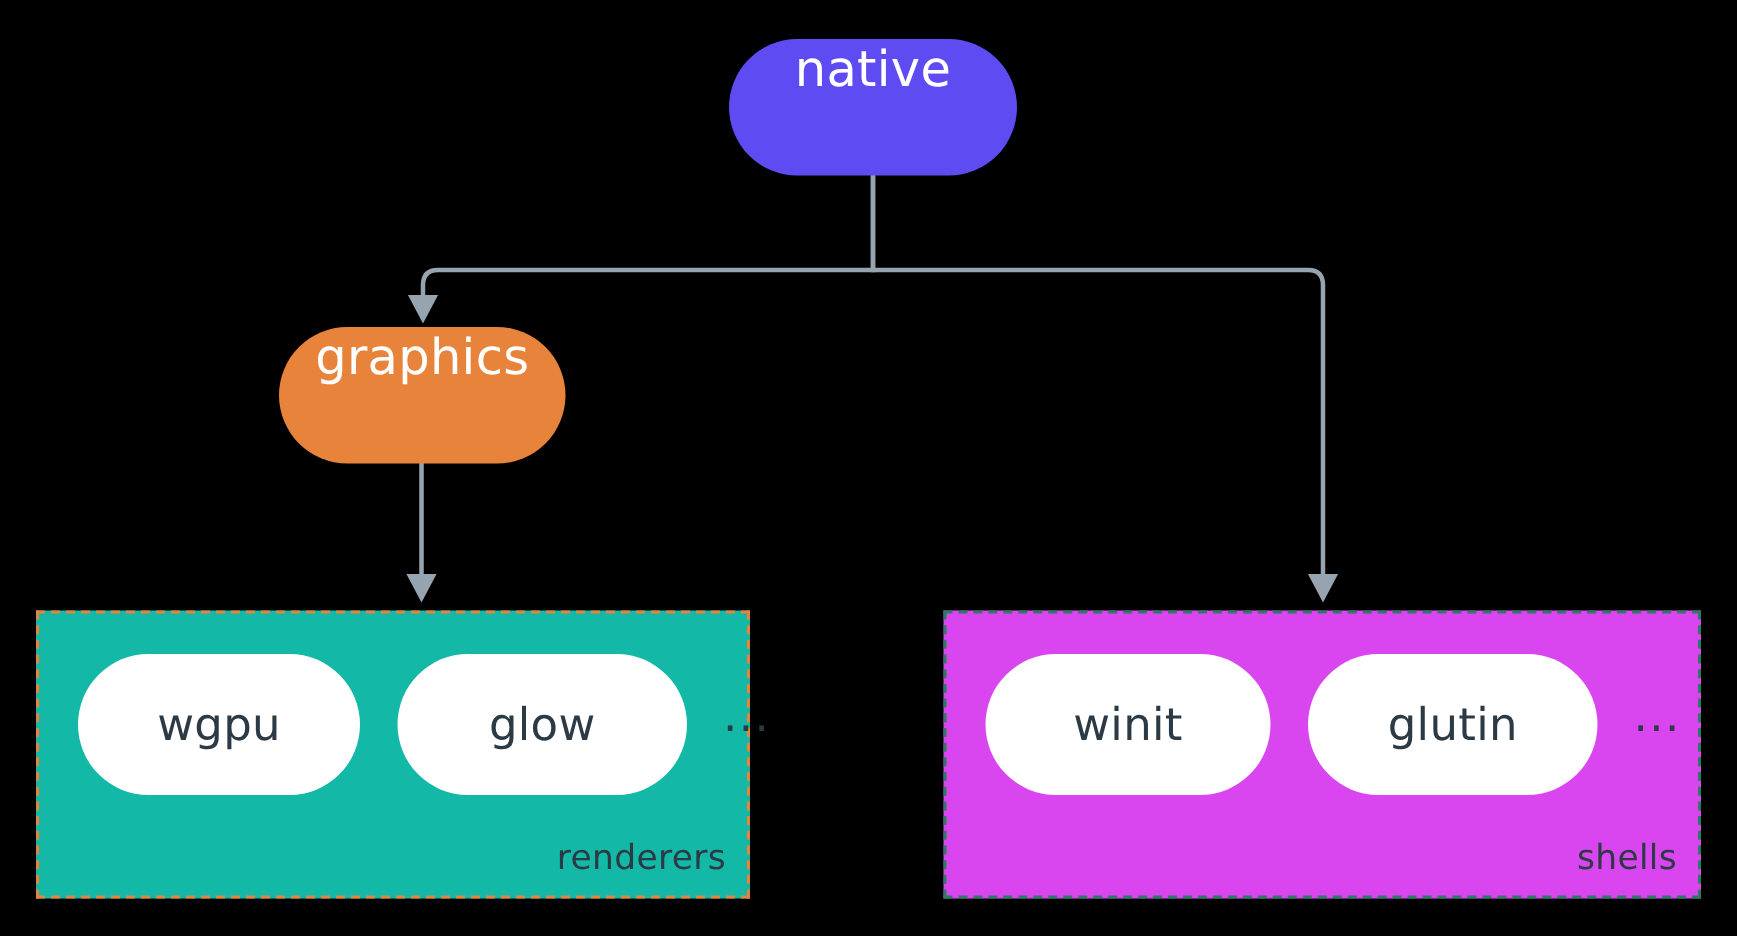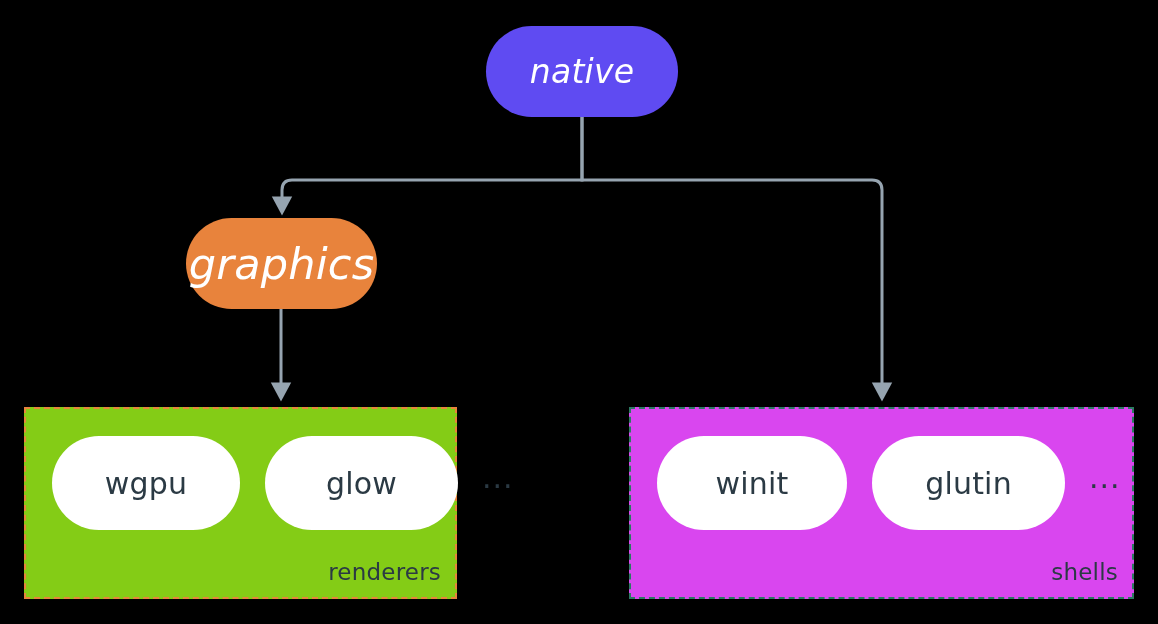--- a/index.html
+++ b/index.html
@@ -25,59 +25,57 @@
     top: 0;
     width: 1158px;
     height: 624px;
     pointer-events: none;
   }
 
   
   .node {
     position: absolute;
     display: flex;
-    align-items: center;
     justify-content: center;
     box-sizing: border-box;
     border-radius: 46px;
     letter-spacing: 0.2px;
-    font-style: italic;
   }
   .node-native {
     left: 486px;
     top: 26px;
     width: 192px;
     height: 91px;
     background: #5F4BF2;
     color: #FFFFFF;
     font-size: 33px;
   }
   .node-graphics {
     left: 186px;
     top: 218px;
     width: 191px;
     height: 91px;
     background: #E8833C;
     color: #FFFFFF;
-    font-size: 43px;
+    font-size: 33px;
   }
 
   
   .group {
     position: absolute;
     box-sizing: border-box;
     border-width: 2px;
     border-style: dashed;
   }
   .group-renderers {
     left: 24px;
     top: 407px;
-    width: 433px;
+    width: 476px;
     height: 192px;
-    background: #84cc16;
+    background: #14b8a6;
     border-color: #E8833C;
   }
   .group-shells {
     left: 629px;
     top: 407px;
     width: 505px;
     height: 192px;
     background: #d946ef;
     border-color: #2C7A62;
   }

